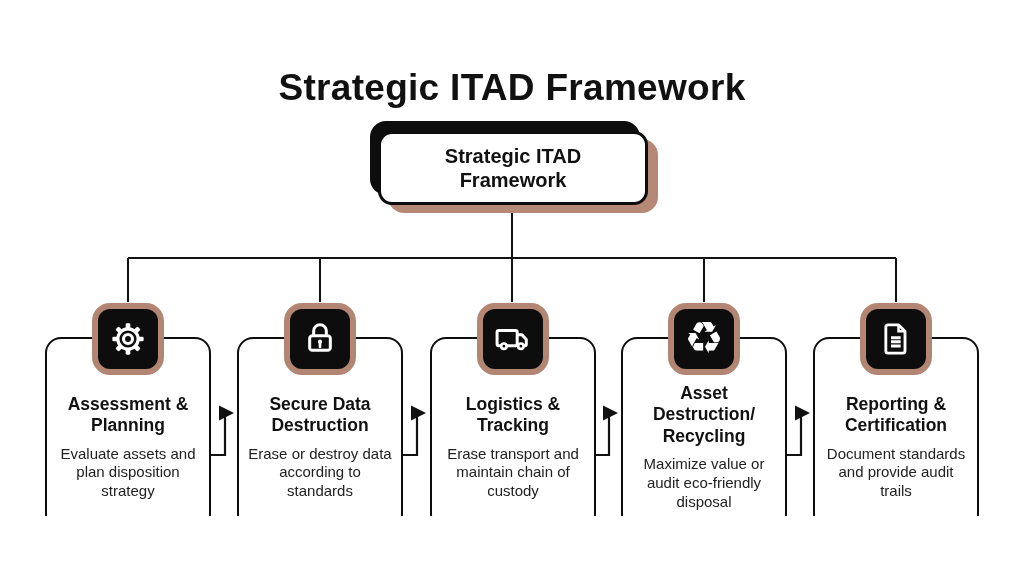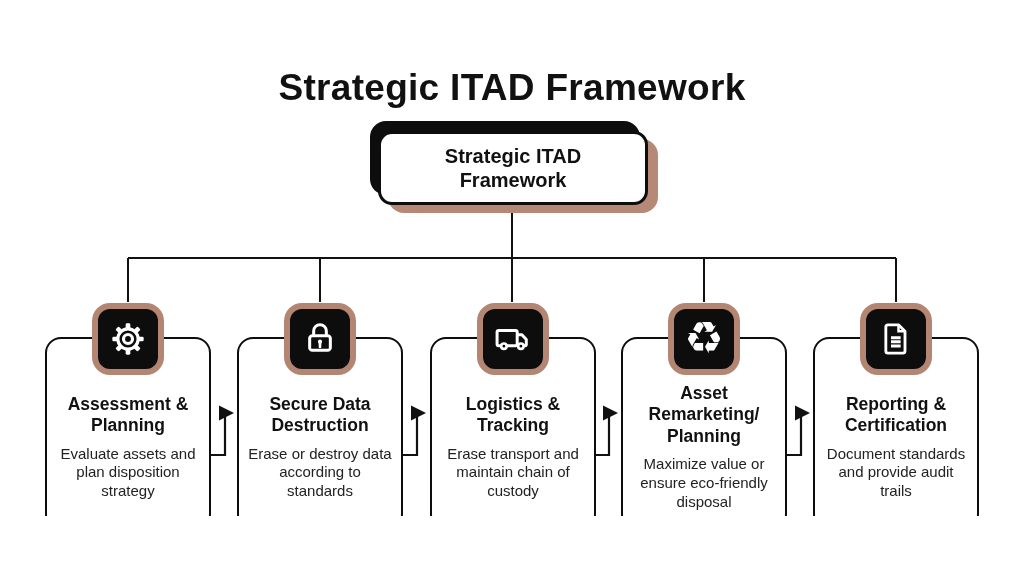--- a/index.html
+++ b/index.html
@@ -125,22 +125,22 @@
       </svg>
     </div>
     <p class="card-title">Logistics &amp; Tracking</p>
     <p class="card-desc">Erase transport and maintain chain of custody</p>
   </div>
 
   <div class="card c4">
     <div class="icon-badge">
       <span class="glyph">♻</span>
     </div>
-    <p class="card-title">Asset Remarketing/ Planning</p>
-    <p class="card-desc">Maximize value or ensure eco-friendly disposal</p>
+    <p class="card-title">Asset Destruction/ Recycling</p>
+    <p class="card-desc">Maximize value or audit eco-friendly disposal</p>
   </div>
 
   <div class="card c5">
     <div class="icon-badge">
       <svg width="40" height="40" viewBox="0 0 24 24" aria-hidden="true">
         <path d="M7.2 3.5 h6.3 l3.9 3.9 v11.8 a1.3 1.3 0 0 1 -1.3 1.3 H7.2 a1.3 1.3 0 0 1 -1.3 -1.3 V4.8 a1.3 1.3 0 0 1 1.3 -1.3 z" fill="none" stroke="#fff" stroke-width="1.7" stroke-linejoin="round"></path>
         <path d="M13.5 3.7 v3.7 h3.7" fill="none" stroke="#fff" stroke-width="1.5"></path>
         <path d="M9 11.2 h5.8 M9 13.7 h5.8 M9 16.2 h5.8" stroke="#fff" stroke-width="1.8"></path>
       </svg>
     </div>

